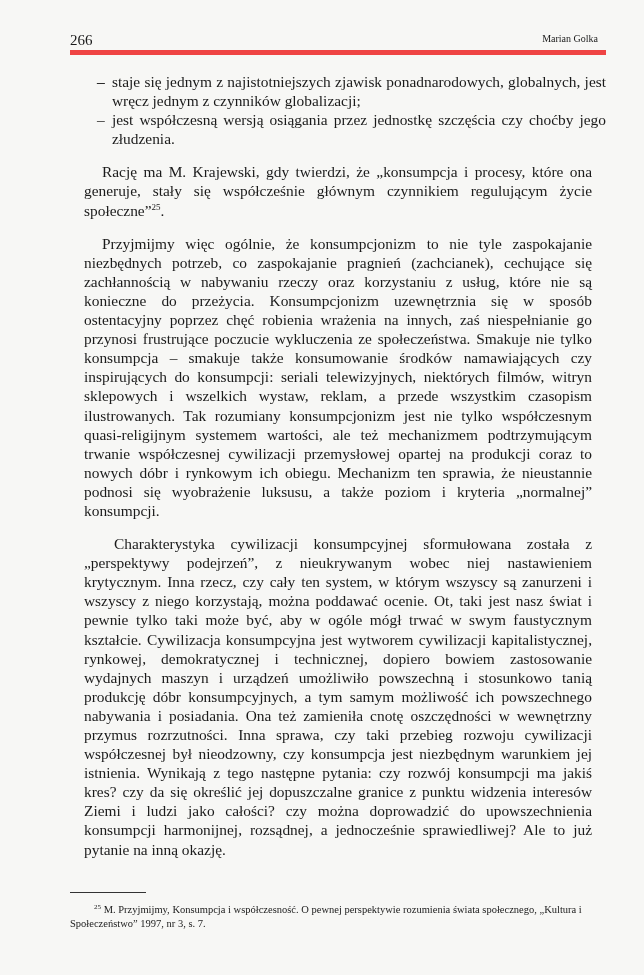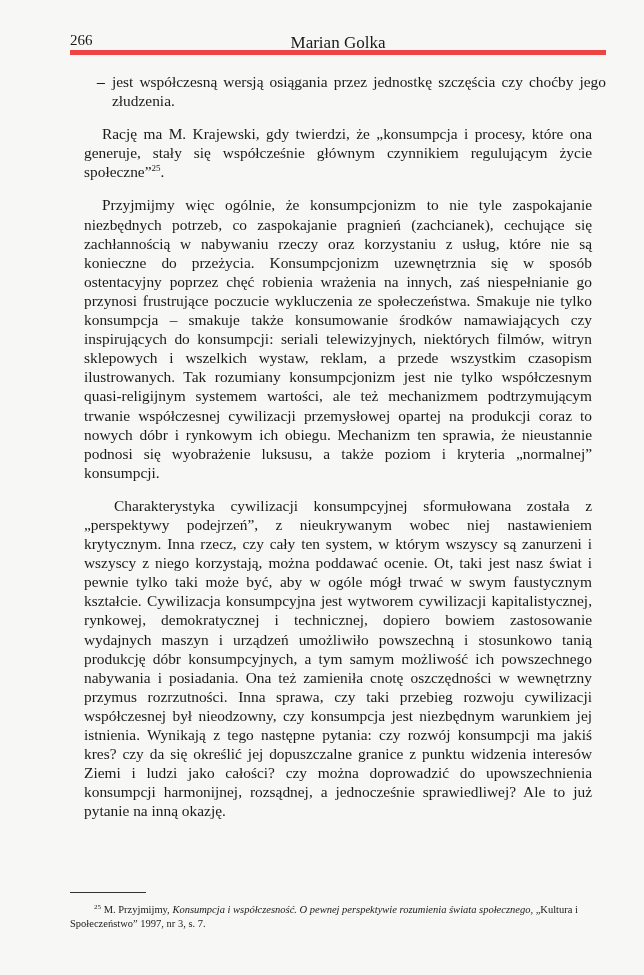--- a/index.html
+++ b/index.html
@@ -29,24 +29,24 @@
     }
     .page-number {
       position: absolute;
       left: 0;
       top: 2px;
       font-size: 15px;
     }
     .running-title {
       position: absolute;
       left: 0;
-      right: 0;
+      right: 8px;
       top: 3px;
-      text-align: center;
-      font-size: 17px;
+      text-align: right;
+      font-size: 10px;
     }
     .body-text {
       margin-top: 17px;
       font-size: 15.4px;
       line-height: 19.1px;
       text-align: justify;
     }
     .list {
       margin: 0;
       padding: 0;
@@ -88,39 +88,39 @@
       width: 536px;
       font-size: 10.5px;
       line-height: 14px;
       text-indent: 24px;
     }
     .footnote sup {
       font-size: 7px;
       vertical-align: 4px;
     }
     .footnote .italic {
-      font-style: italic;
     }
   </style>
 </head>
 <body>
 
 <div class="page">
   <div class="running-head">
     <span class="page-number">266</span>
     <span class="running-title">Marian Golka</span>
   </div>
 
   <div class="body-text">
     <ul class="list">
       <li class="list-item">
         <span class="list-dash">–</span>
       </li>
       <li class="list-item">
         <span class="list-dash">–</span>
+        <span>staje się jednym z najistotniejszych zjawisk ponadnarodowych, globalnych, jest wręcz jednym z czynników globalizacji;</span>
       </li>
       <li class="list-item">
         <span class="list-dash">–</span>
         <span>jest współczesną wersją osiągania przez jednostkę szczęścia czy choćby jego złudzenia.</span>
       </li>
     </ul>
 
     <p class="para"><span>Rację ma M. Krajewski, gdy twierdzi, że „konsumpcja i procesy, które ona generuje, stały się współcześnie głównym czynnikiem regulującym życie społeczne”</span><sup>25</sup><span>.</span></p>
 
     <p class="para">Przyjmijmy więc ogólnie, że konsumpcjonizm to nie tyle zaspokajanie niezbędnych potrzeb, co zaspokajanie pragnień (zachcianek), cechujące się zachłannością w nabywaniu rzeczy oraz korzystaniu z usług, które nie są konieczne do przeżycia. Konsumpcjonizm uzewnętrznia się w sposób ostentacyjny poprzez chęć robienia wrażenia na innych, zaś niespełnianie go przynosi frustrujące poczucie wykluczenia ze społeczeństwa. Smakuje nie tylko konsumpcja – smakuje także konsumowanie środków namawiających czy inspirujących do konsumpcji: seriali telewizyjnych, niektórych filmów, witryn sklepowych i wszelkich wystaw, reklam, a przede wszystkim czasopism ilustrowanych. Tak rozumiany konsumpcjonizm jest nie tylko współczesnym quasi-religijnym systemem wartości, ale też mechanizmem podtrzymującym trwanie współczesnej cywilizacji przemysłowej opartej na produkcji coraz to nowych dóbr i rynkowym ich obiegu. Mechanizm ten sprawia, że nieustannie podnosi się wyobrażenie luksusu, a także poziom i kryteria „normalnej” konsumpcji.</p>

